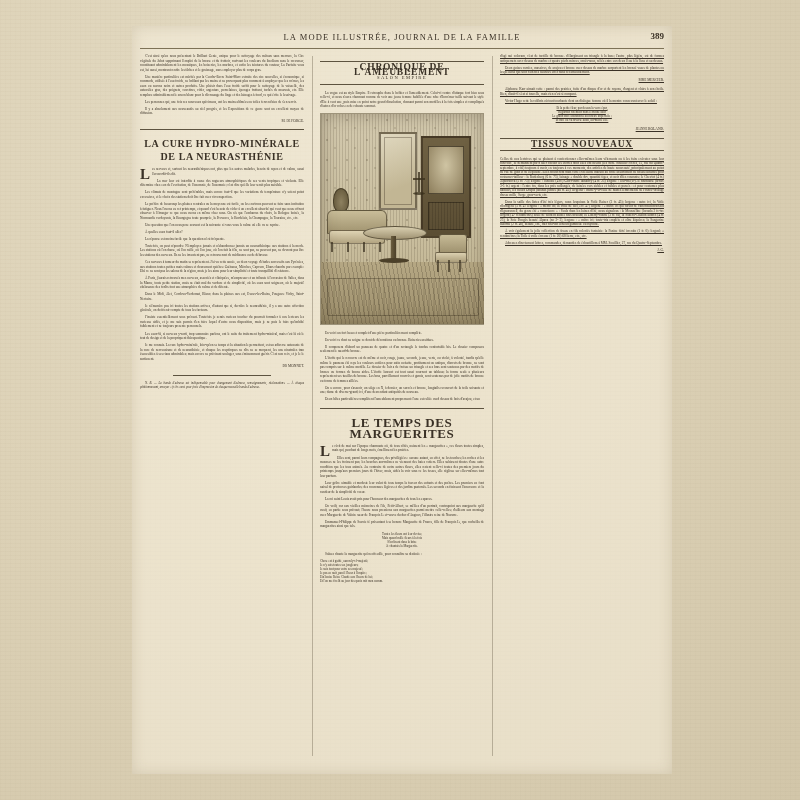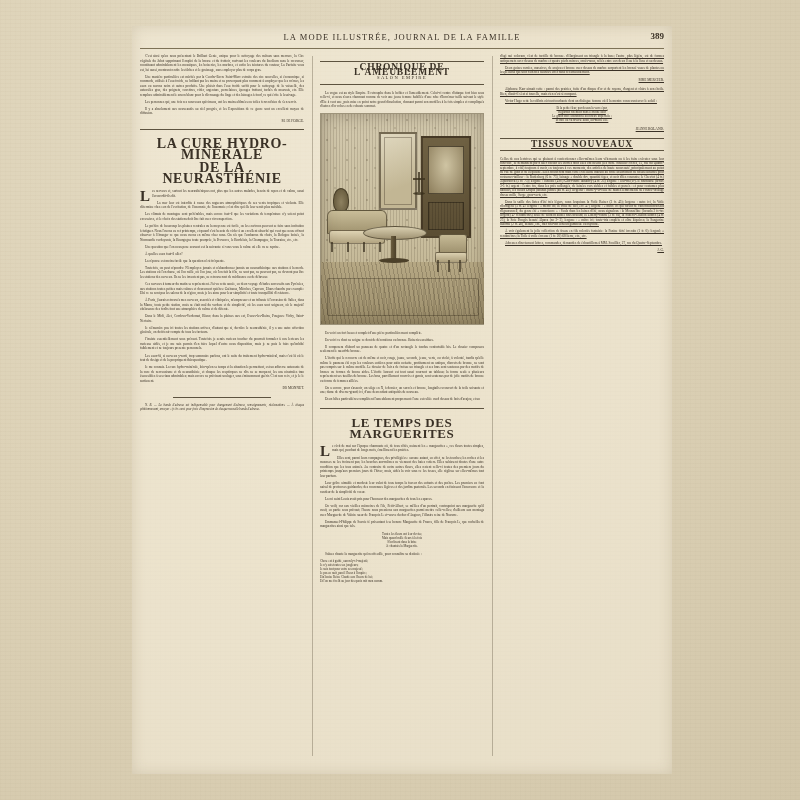--- a/index.html
+++ b/index.html
@@ -63,21 +63,21 @@
   p{margin:0 0 2.6px 0;text-indent:5px;}
   p.noind{text-indent:0;}
   .blk{margin-bottom:4px;}
 
   
   h2.head{
     margin:8px 0 5px 0;text-align:center;font-size:13px;font-weight:bold;
     letter-spacing:.6px;font-variant:small-caps;text-transform:uppercase;
     line-height:11px;
   }
-  h2.head.two{font-size:14px;}
+  h2.head.two{font-size:10px;}
   .boxhead{
     border-top:1px solid #5d5340;border-bottom:1px solid #5d5340;
     padding:3px 0 3px 0;margin:7px 0 6px 0;text-align:center;
   }
   .boxhead .t{font-size:9.5px;font-weight:bold;letter-spacing:.8px;
     font-variant:small-caps;text-transform:uppercase;}
   .boxhead .s{font-size:4.6px;letter-spacing:1.4px;margin-top:2px;
     font-variant:small-caps;text-transform:uppercase;}
   .hr{height:1px;background:#5d5340;margin:6px 0 6px 0;}
   .hr.short{width:60%;margin-left:auto;margin-right:auto;}

